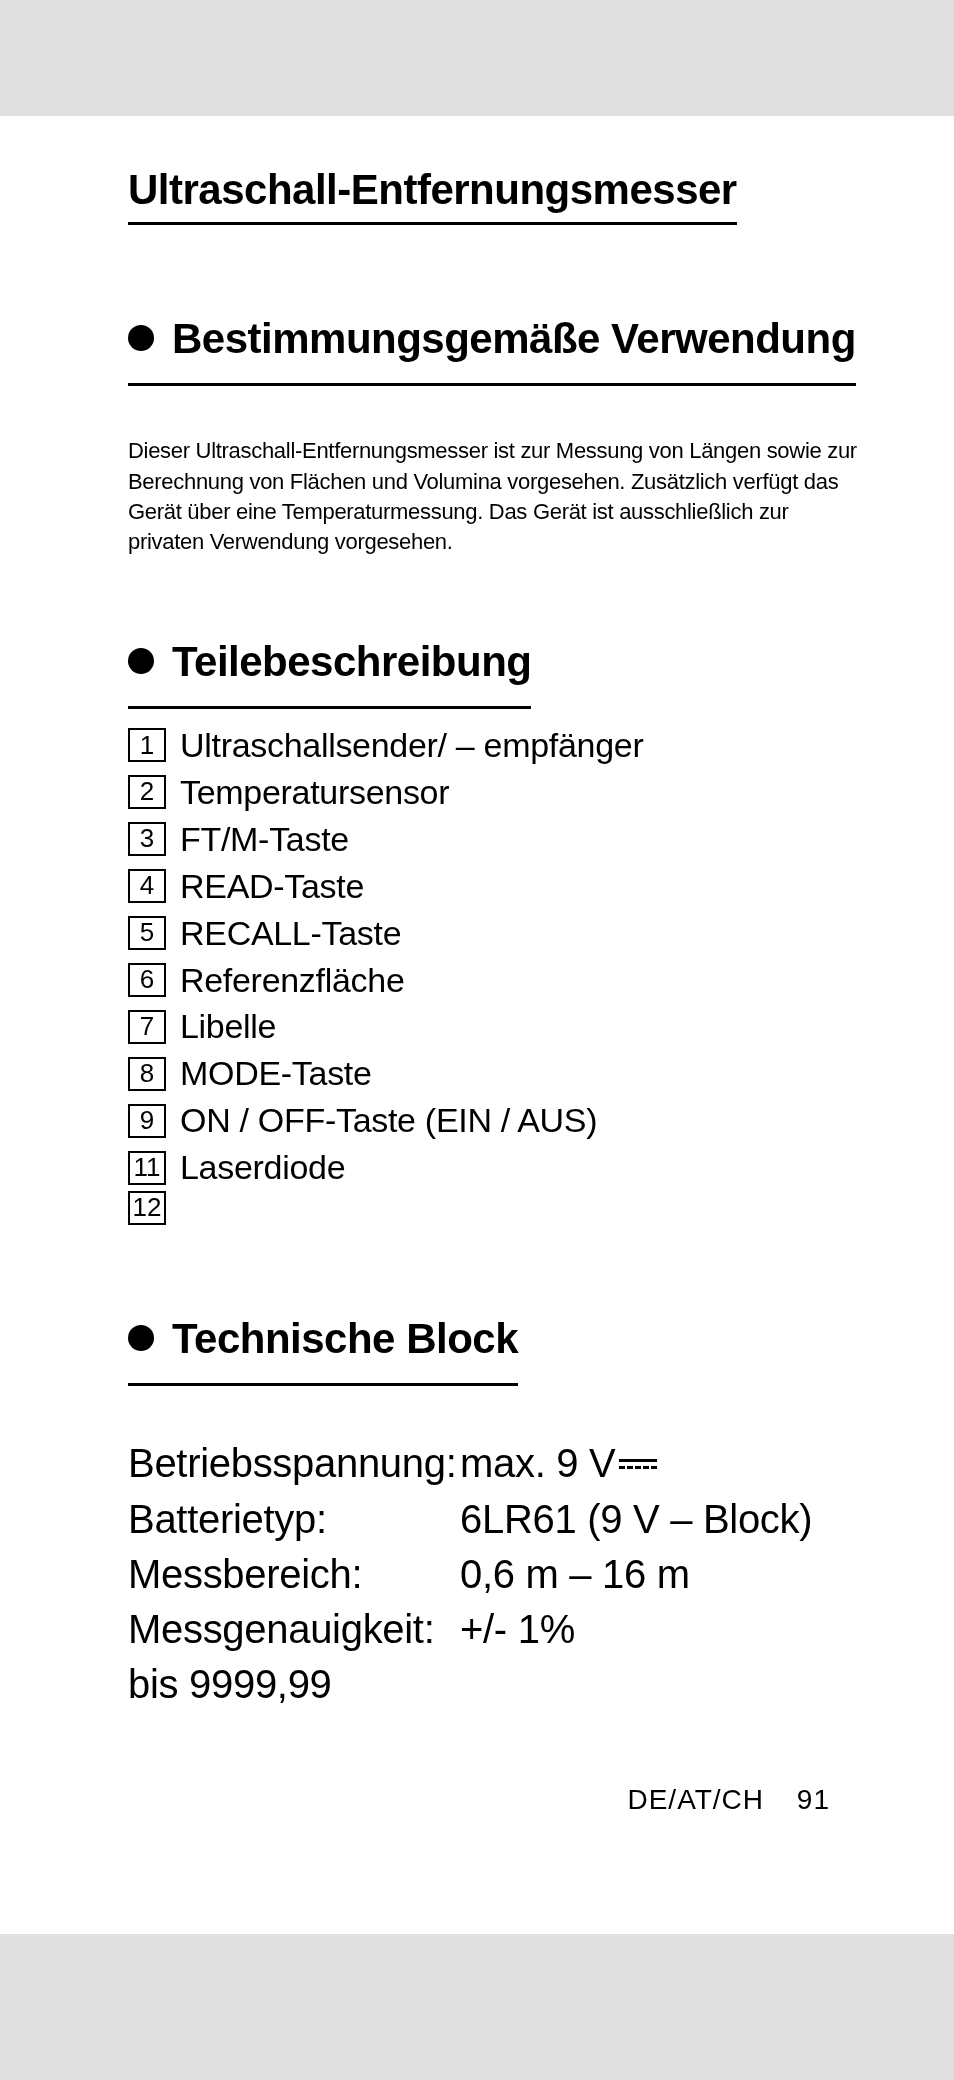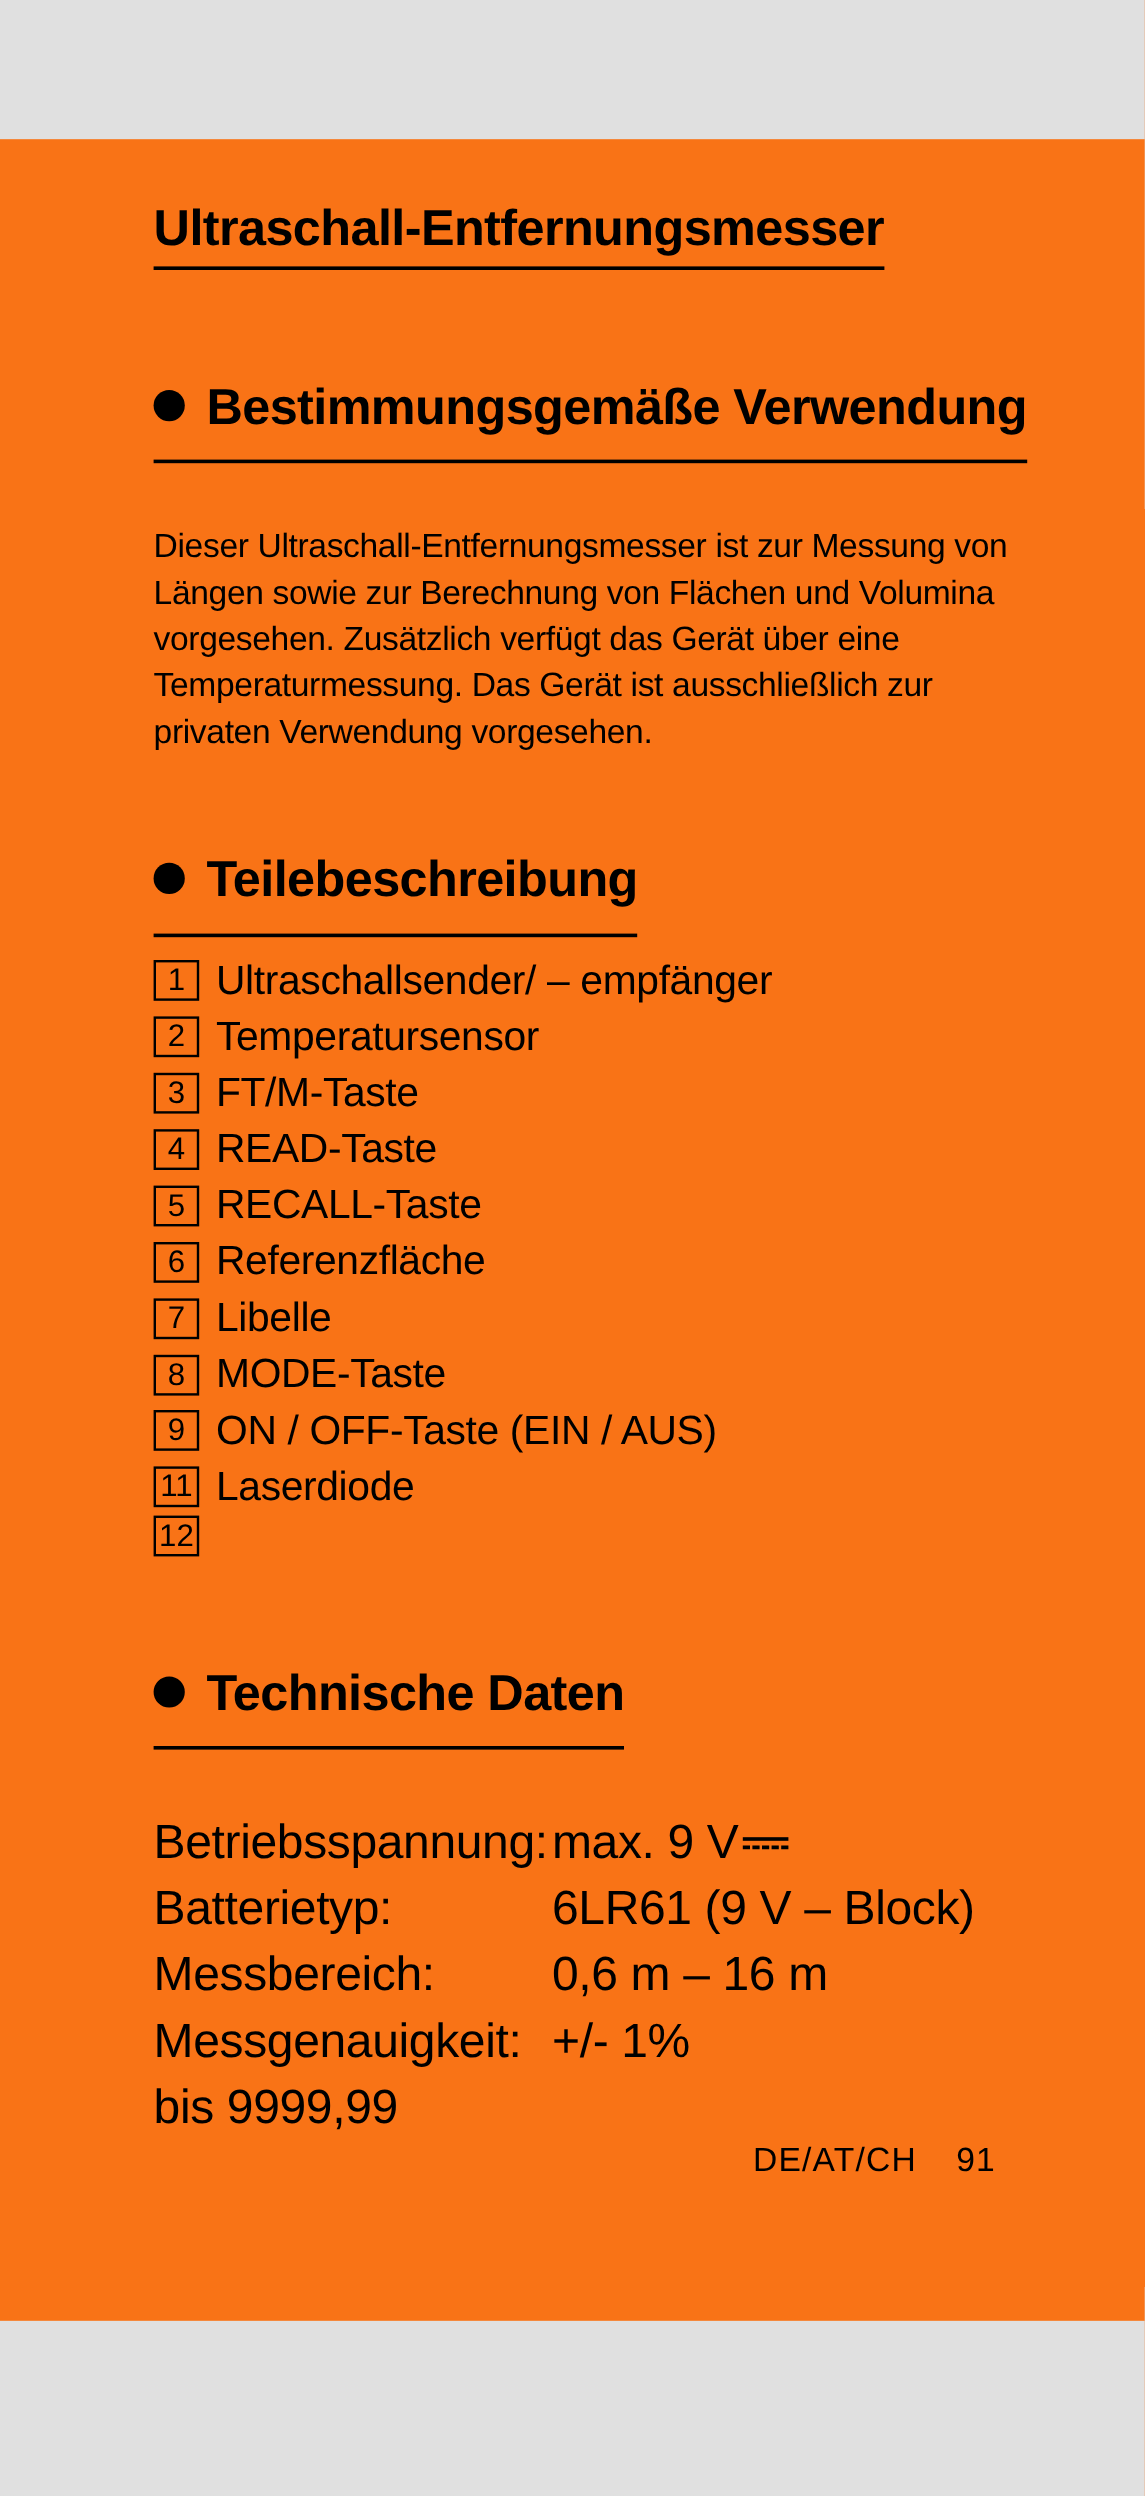--- a/index.html
+++ b/index.html
@@ -10,21 +10,21 @@
     font-family: "Helvetica Neue", Helvetica, Arial, sans-serif;
     color: #000;
     position: relative;
   }
   .page {
     position: absolute;
     top: 116px;
     left: 0;
     width: 954px;
     height: 1818px;
-    background: #f97316;
+    background: #ffffff;
     padding: 50px 90px 0 128px;
   }
   h1 {
     font-size: 42px;
     font-weight: 700;
     display: inline-block;
     border-bottom: 3px solid #000;
     padding-bottom: 8px;
     margin-bottom: 90px;
     letter-spacing: -0.5px;
@@ -47,21 +47,21 @@
     margin-top: 10px;
     flex-shrink: 0;
   }
   .section-title {
     font-size: 42px;
     font-weight: 700;
     line-height: 1.15;
     letter-spacing: -0.5px;
   }
   .body-text {
-    font-size: 28px;
+    font-size: 22px;
     line-height: 1.38;
     margin-bottom: 80px;
     font-weight: 400;
     letter-spacing: -0.3px;
   }
   .parts-list {
     margin-bottom: 90px;
   }
   .part-row {
     display: flex;
@@ -165,21 +165,21 @@
         <span class="part-num">11</span>
         <span class="part-label">Laserdiode</span>
       </div>
       <div class="part-row">
         <span class="part-num">12</span>
       </div>
     </div>
 
   <div class="section-header">
     <span class="bullet"></span>
-    <span class="section-title">Technische Daten</span>
+    <span class="section-title">Technische Block</span>
   </div>
 
   <div class="specs" id="specs-list">
       <div class="spec-row">
         <span class="spec-label">Betriebsspannung:</span>
         <span class="spec-value">max. 9 V<span class="dc-symbol">
             <span class="solid"></span>
             <span class="dashed"></span>
           </span></span>
       </div>

